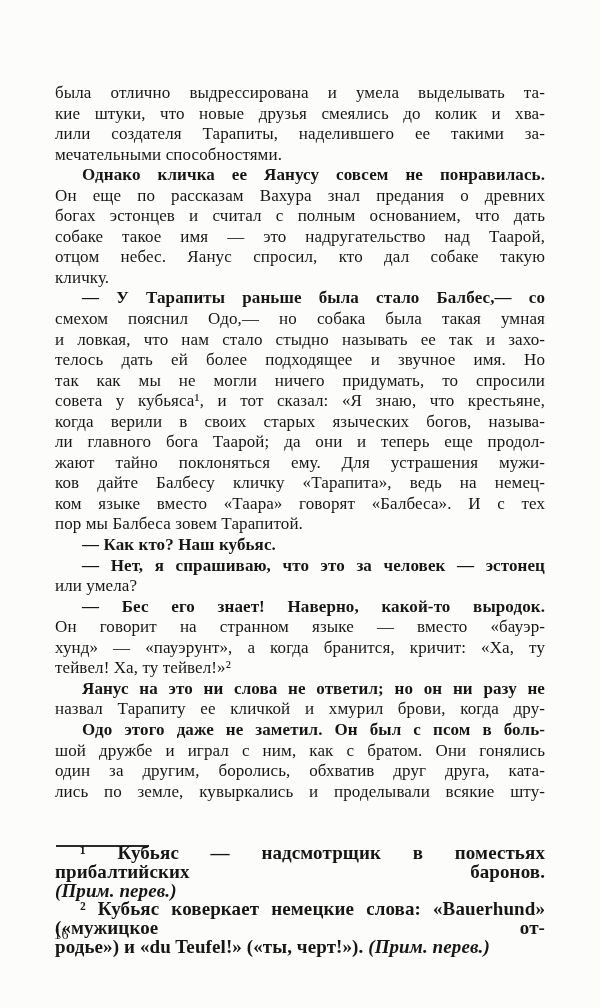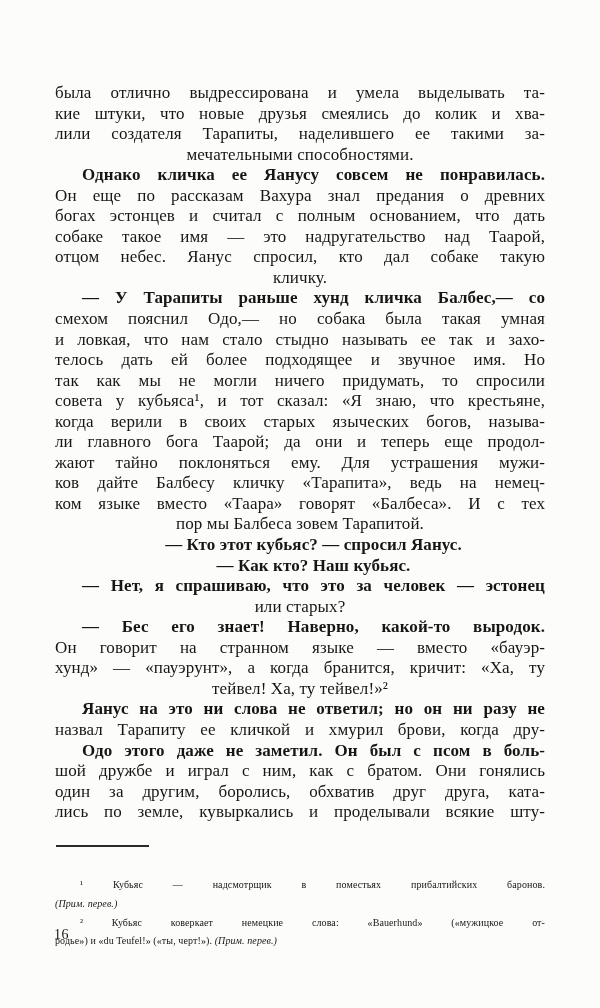--- a/index.html
+++ b/index.html
@@ -9,30 +9,30 @@
     position:relative;
     overflow:hidden;
     font-family:"Liberation Serif", serif;
     color:#161616;
   }
   .scan-page{position:absolute;inset:0;padding-left:40px;}
   .body-text{
     position:absolute;left:55px;top:83px;width:490px;
     font-size:17px;line-height:20.55px;letter-spacing:0.1px;
   }
-  .line{text-align:center;}
+  .line{text-align:left;}
   .line.j{text-align:justify;text-align-last:justify;}
   .line.ind{text-indent:27px;font-weight:bold;}
   .footnote-rule{
     position:absolute;left:56px;top:845px;width:93px;height:2px;
     background:#2a2a2a;
   }
   .footnotes{
-    position:absolute;left:55px;top:876px;width:490px;
-    font-size:10px;line-height:18.8px;letter-spacing:0.1px;
+    position:absolute;left:55px;top:844px;width:490px;
+    font-size:19px;line-height:18.8px;letter-spacing:0.1px;font-weight:bold;
   }
   .fline{text-align:left;}
   .fline.j{text-align:justify;text-align-last:justify;}
   .fline.ind{text-indent:25px;}
   .it{font-style:italic;}
   .page-number{
     position:absolute;left:54px;top:927px;
     font-size:14px;letter-spacing:0.5px;
   }
 </style>
@@ -44,36 +44,35 @@
       <div class="line j">была отлично выдрессирована и умела выделывать та-</div>
       <div class="line j">кие штуки, что новые друзья смеялись до колик и хва-</div>
       <div class="line j">лили создателя Тарапиты, наделившего ее такими за-</div>
       <div class="line">мечательными способностями.</div>
       <div class="line ind j">Однако кличка ее Яанусу совсем не понравилась.</div>
       <div class="line j">Он еще по рассказам Вахура знал предания о древних</div>
       <div class="line j">богах эстонцев и считал с полным основанием, что дать</div>
       <div class="line j">собаке такое имя — это надругательство над Таарой,</div>
       <div class="line j">отцом небес. Яанус спросил, кто дал собаке такую</div>
       <div class="line">кличку.</div>
-      <div class="line ind j">— У Тарапиты раньше хунд кличка Балбес,— со</div>
+      <div class="line ind j">— У Тарапиты раньше была стало Балбес,— со</div>
       <div class="line j">смехом пояснил Одо,— но собака была такая умная</div>
       <div class="line j">и ловкая, что нам стало стыдно называть ее так и захо-</div>
       <div class="line j">телось дать ей более подходящее и звучное имя. Но</div>
       <div class="line j">так как мы не могли ничего придумать, то спросили</div>
       <div class="line j">совета у кубьяса¹, и тот сказал: «Я знаю, что крестьяне,</div>
       <div class="line j">когда верили в своих старых языческих богов, называ-</div>
       <div class="line j">ли главного бога Таарой; да они и теперь еще продол-</div>
       <div class="line j">жают тайно поклоняться ему. Для устрашения мужи-</div>
       <div class="line j">ков дайте Балбесу кличку «Тарапита», ведь на немец-</div>
       <div class="line j">ком языке вместо «Таара» говорят «Балбеса». И с тех</div>
       <div class="line">пор мы Балбеса зовем Тарапитой.</div>
-      <div class="line ind">— Кто этот кубьяс? — спросил Яанус.</div>
       <div class="line ind">— Как кто? Наш кубьяс.</div>
       <div class="line ind j">— Нет, я спрашиваю, что это за человек — эстонец</div>
-      <div class="line">или старых?</div>
+      <div class="line">или умела?</div>
       <div class="line ind j">— Бес его знает! Наверно, какой-то выродок.</div>
       <div class="line j">Он говорит на странном языке — вместо «бауэр-</div>
       <div class="line j">хунд» — «пауэрунт», а когда бранится, кричит: «Ха, ту</div>
       <div class="line">тейвел! Ха, ту тейвел!»²</div>
       <div class="line ind j">Яанус на это ни слова не ответил; но он ни разу не</div>
       <div class="line j">назвал Тарапиту ее кличкой и хмурил брови, когда дру-</div>
       <div class="line ind j">Одо этого даже не заметил. Он был с псом в боль-</div>
       <div class="line j">шой дружбе и играл с ним, как с братом. Они гонялись</div>
       <div class="line j">один за другим, боролись, обхватив друг друга, ката-</div>
       <div class="line j">лись по земле, кувыркались и проделывали всякие шту-</div>

